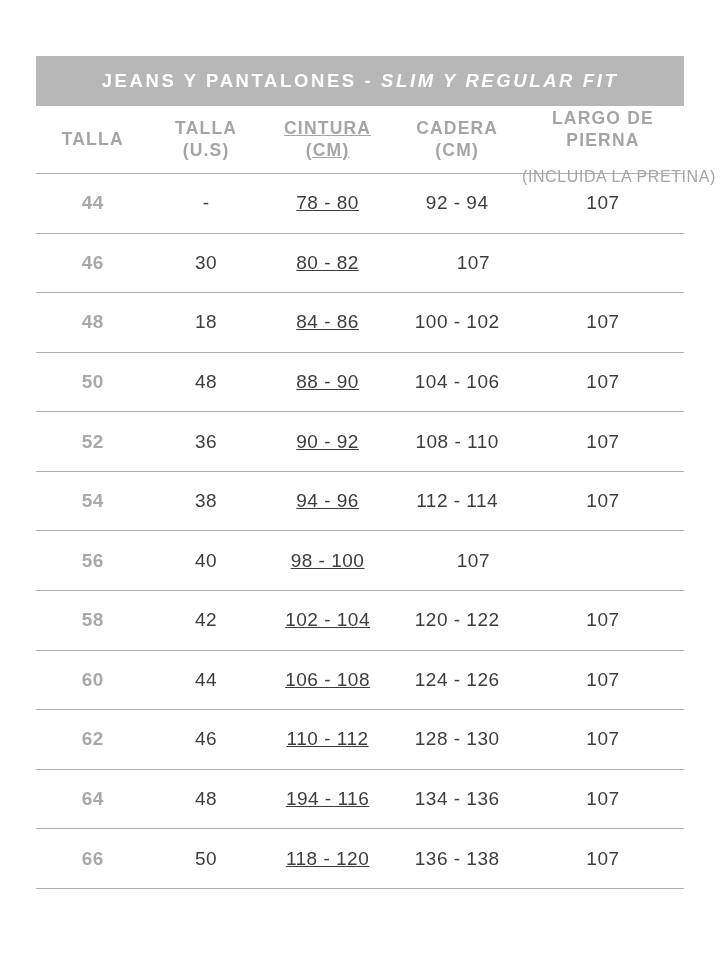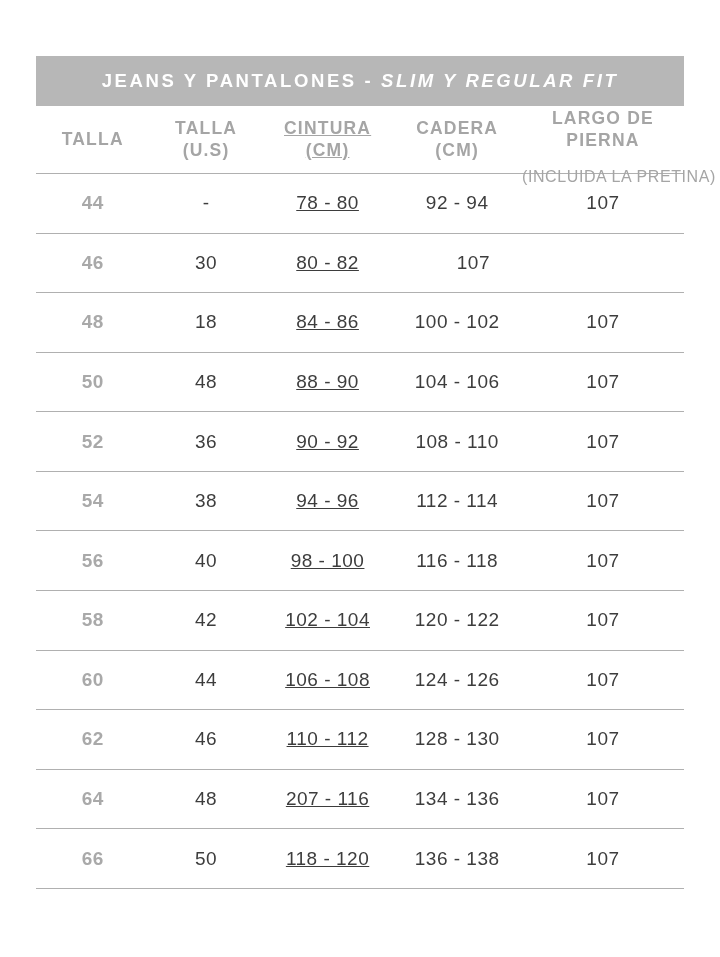--- a/index.html
+++ b/index.html
@@ -138,21 +138,20 @@
     <div class="cell c2">38</div>
     <div class="cell c3">94 - 96</div>
     <div class="cell c4">112 - 114</div>
     <div class="cell c5">107</div>
   </div>
 
   <div class="row">
     <div class="cell size c1">56</div>
     <div class="cell c2">40</div>
     <div class="cell c3">98 - 100</div>
-    <div class="cell c4">116 - 118</div>
     <div class="cell c5">107</div>
   </div>
 
   <div class="row">
     <div class="cell size c1">58</div>
     <div class="cell c2">42</div>
     <div class="cell c3">102 - 104</div>
     <div class="cell c4">120 - 122</div>
     <div class="cell c5">107</div>
   </div>
@@ -169,21 +168,21 @@
     <div class="cell size c1">62</div>
     <div class="cell c2">46</div>
     <div class="cell c3">110 - 112</div>
     <div class="cell c4">128 - 130</div>
     <div class="cell c5">107</div>
   </div>
 
   <div class="row">
     <div class="cell size c1">64</div>
     <div class="cell c2">48</div>
-    <div class="cell c3">207 - 116</div>
+    <div class="cell c3">194 - 116</div>
     <div class="cell c4">134 - 136</div>
     <div class="cell c5">107</div>
   </div>
 
   <div class="row">
     <div class="cell size c1">66</div>
     <div class="cell c2">50</div>
     <div class="cell c3">118 - 120</div>
     <div class="cell c4">136 - 138</div>
     <div class="cell c5">107</div>

